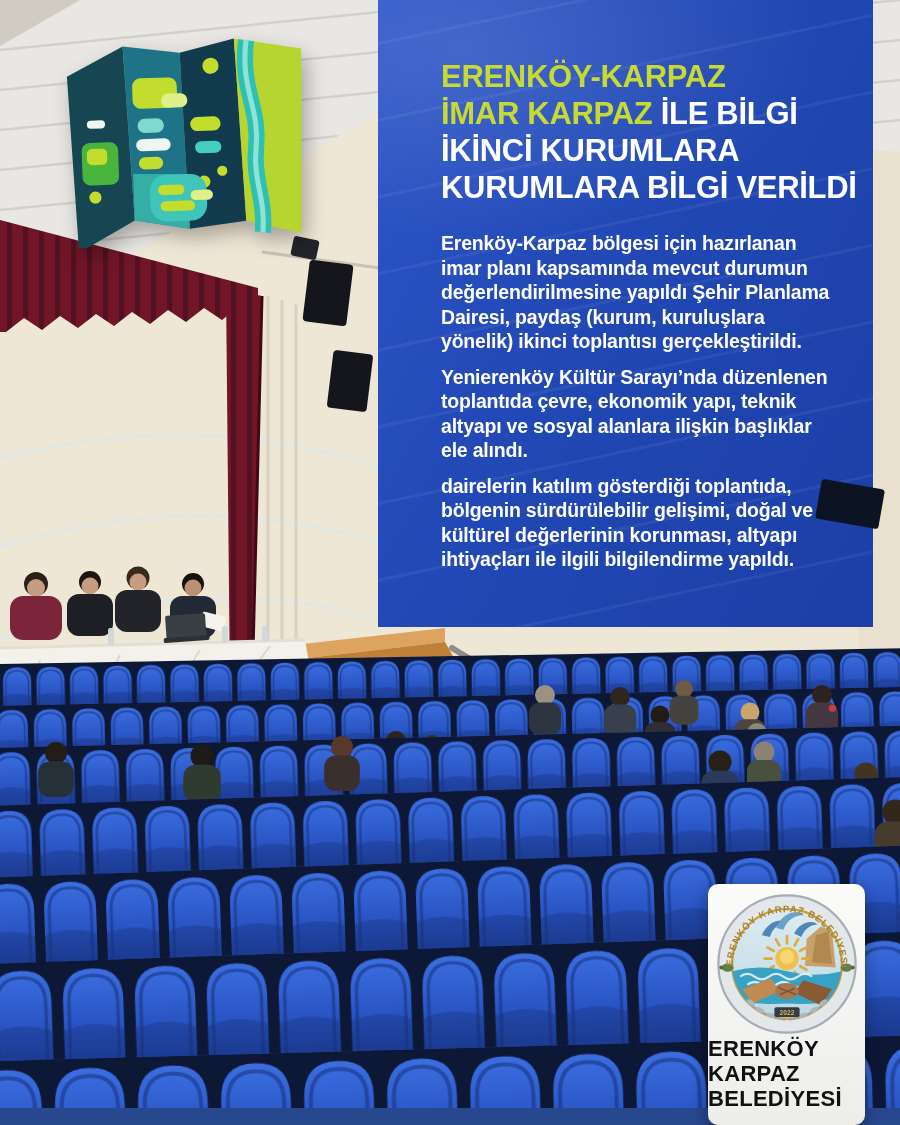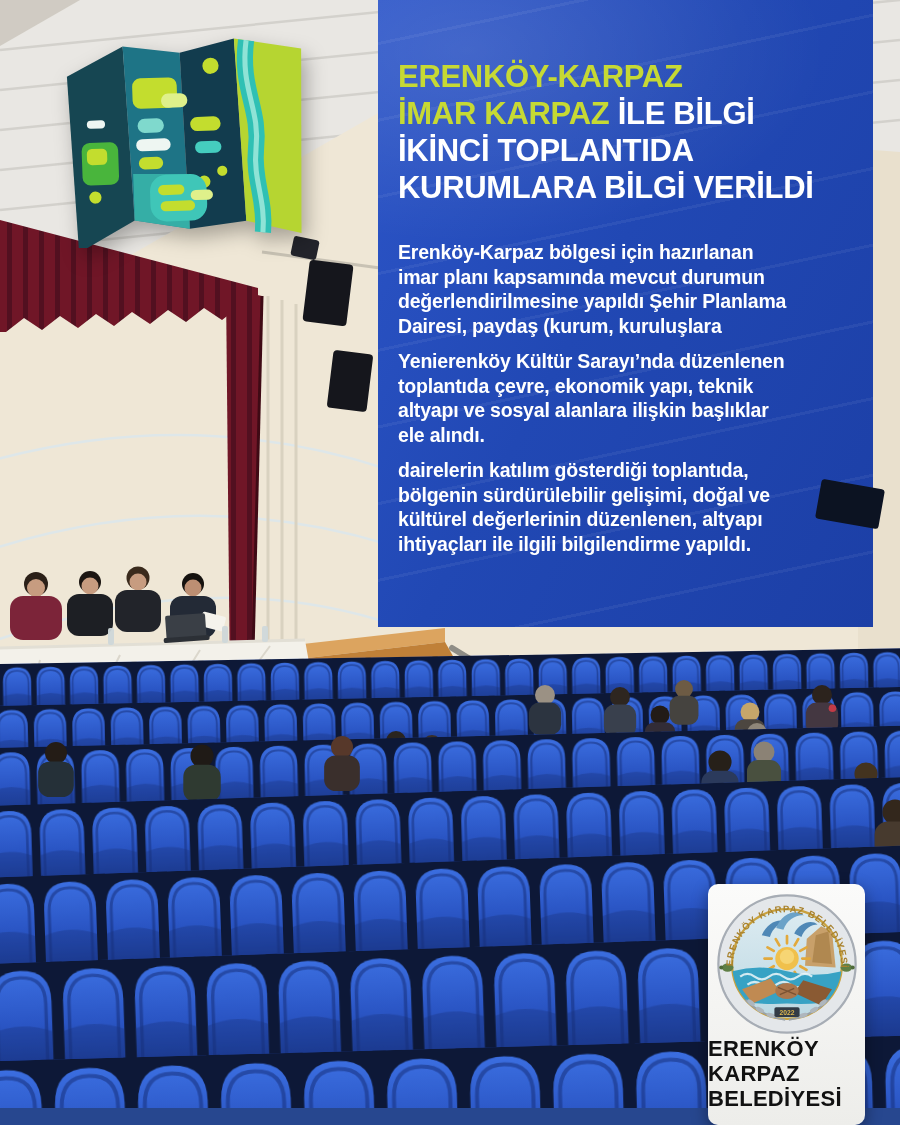--- a/index.html
+++ b/index.html
@@ -9,25 +9,25 @@
   svg text{font-family:"Liberation Sans",sans-serif;}
 
   
   .panel{position:absolute;left:378px;top:0;width:495px;height:627px;
          background:
            radial-gradient(600px 320px at 18% 8%, rgba(255,255,255,.12), transparent 60%),
            linear-gradient(118deg,#2d56c9 0%,#2148b4 45%,#1c3fa6 100%);}
   .panel::after{content:"";position:absolute;inset:0;pointer-events:none;
          background:repeating-linear-gradient(-12deg, transparent 0 72px,
                     rgba(255,255,255,.055) 72px 75px);}
-  .panel-inner{position:relative;z-index:1;padding:58px 24px 0 20px;}
+  .panel-inner{position:relative;z-index:1;padding:58px 24px 0 63px;}
   .title-line{font-size:31px;line-height:37px;font-weight:800;color:#ffffff;
               letter-spacing:-0.3px;white-space:nowrap;}
   .green{color:#c6d934;}
-  .paras{margin-top:34px;}
+  .paras{margin-top:25px;}
   .para{margin:0 0 11px 0;}
   .para-line{font-size:19.5px;line-height:24.5px;font-weight:700;color:#ffffff;
              letter-spacing:-0.2px;white-space:nowrap;}
 
   
   .map-logo{position:absolute;left:60px;top:20px;
             filter:drop-shadow(5px 9px 10px rgba(0,0,0,.30));}
 
   
   .speaker-overlay{position:absolute;left:818px;top:484px;width:64px;height:40px;
@@ -250,40 +250,41 @@
       <rect x="-10" width="900" height="92" fill="url(#chairs)" transform="translate(-16,964) scale(1.16) rotate(-2)"></rect>
       <rect x="-10" width="800" height="92" fill="url(#chairs)" transform="translate(-36,1062) scale(1.34) rotate(-1.6)"></rect>
     </g>
   </svg>
 
   <div class="panel">
     <div class="panel-inner">
       <div>
         <div class="title-line"><span class="green">ERENKÖY-KARPAZ</span><span></span></div>
         <div class="title-line"><span class="green">İMAR KARPAZ </span><span>İLE BİLGİ</span></div>
-        <div class="title-line"><span class="green"></span><span>İKİNCİ TOPLANTIDA</span></div>
+        <div class="title-line"><span class="green"></span><span>İKİNCİ KURUMLARA</span></div>
         <div class="title-line"><span class="green"></span><span>KURUMLARA BİLGİ VERİLDİ</span></div>
       </div>
       <div class="paras">
         <div class="para">
           <div class="para-line">Erenköy-Karpaz bölgesi için hazırlanan</div>
           <div class="para-line">imar planı kapsamında mevcut durumun</div>
           <div class="para-line">değerlendirilmesine yapıldı Şehir Planlama</div>
           <div class="para-line">Dairesi, paydaş (kurum, kuruluşlara</div>
+          <div class="para-line">yönelik) ikinci toplantısı gerçekleştirildi.</div>
         </div>
         <div class="para">
           <div class="para-line">Yenierenköy Kültür Sarayı’nda düzenlenen</div>
           <div class="para-line">toplantıda çevre, ekonomik yapı, teknik</div>
           <div class="para-line">altyapı ve sosyal alanlara ilişkin başlıklar</div>
           <div class="para-line">ele alındı.</div>
         </div>
         <div class="para">
           <div class="para-line">dairelerin katılım gösterdiği toplantıda,</div>
           <div class="para-line">bölgenin sürdürülebilir gelişimi, doğal ve</div>
-          <div class="para-line">kültürel değerlerinin düzenlenen,  altyapı</div>
+          <div class="para-line">kültürel değerlerinin korunması,  altyapı</div>
           <div class="para-line">ihtiyaçları ile ilgili bilgilendirme yapıldı.</div>
         </div>
       </div>
     </div>
   </div>
 
   <div class="speaker-overlay"></div>
 
   <svg class="map-logo" width="255" height="228" viewBox="0 0 250 225">
     <g transform="rotate(-2 125 112)">

